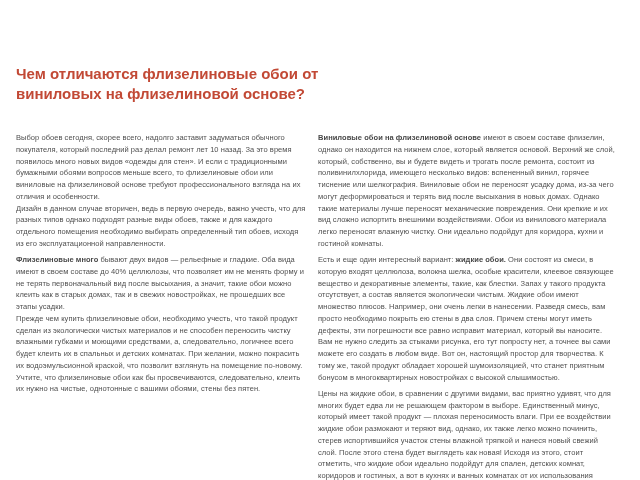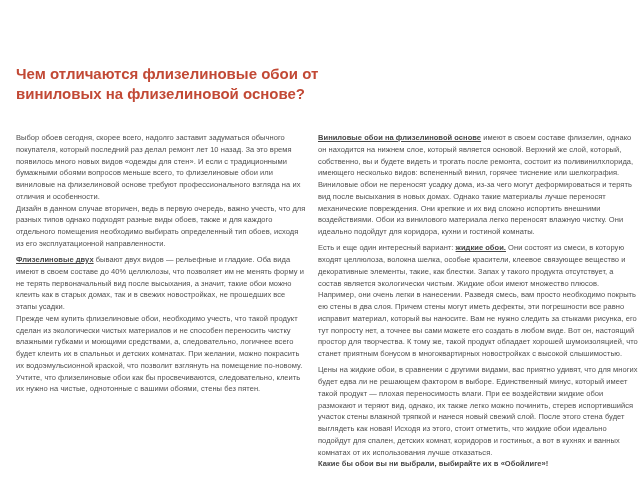--- a/index.html
+++ b/index.html
@@ -10,21 +10,21 @@
   * { box-sizing: border-box; }
   html, body {
     margin: 0; padding: 0;
     width: 640px; height: 480px;
     background: var(--bg);
     font-family: "Liberation Sans", sans-serif;
     overflow: hidden;
   }
   .page {
     width: 640px; height: 480px;
-    padding: 64px 1px 0 16px;
+    padding: 64px 24px 0 16px;
   }
   .title {
     margin: 0;
     max-width: 320px;
     font-size: 15px;
     line-height: 20px;
     font-weight: 700;
     color: var(--accent);
   }
   .columns {
@@ -35,37 +35,37 @@
   }
   .col-left { flex: 0 0 292px; width: 292px; }
   .col-right { flex: 1; min-width: 0; }
   .para {
     margin: 0;
     font-size: 7.5px;
     line-height: 11.75px;
     color: var(--text);
     letter-spacing: 0.05px;
   }
-  .para b { font-weight: 700; color: #474747; text-decoration: underline; }
+  .para b { font-weight: 700; color: #474747; }
   .block-gap { margin-top: 4.5px; }
   .bold-line { font-weight: 700; color: #474747; }
 </style>
 </head>
 <body>
 
 <div class="page">
 
   <h1 class="title">Чем отличаются флизелиновые обои от виниловых на флизелиновой основе?</h1>
 
   <div class="columns">
 
     <div class="col-left">
       <p class="para">Выбор обоев сегодня, скорее всего, надолго заставит задуматься обычного покупателя, который последний раз делал ремонт лет 10 назад. За это время появилось много новых видов «одежды для стен». И если с традиционными бумажными обоями вопросов меньше всего, то флизелиновые обои или виниловые на флизелиновой основе требуют профессионального взгляда на их отличия и особенности.</p>
       <p class="para">Дизайн в данном случае вторичен, ведь в первую очередь, важно учесть, что для разных типов однако подходят разные виды обоев, также и для каждого отдельного помещения необходимо выбирать определенный тип обоев, исходя из его эксплуатационной направленности.</p>
-      <p class="para block-gap"><b>Флизелиновые двух</b><span> бывают двух видов — рельефные и гладкие. Оба вида имеют в своем составе до 40% целлюлозы, что позволяет им не менять форму и не терять первоначальный вид после высыхания, а значит, такие обои можно клеить как в старых домах, так и в свежих новостройках, не прошедших все этапы усадки.</span></p>
+      <p class="para block-gap"><b>Флизелиновые много</b><span> бывают двух видов — рельефные и гладкие. Оба вида имеют в своем составе до 40% целлюлозы, что позволяет им не менять форму и не терять первоначальный вид после высыхания, а значит, такие обои можно клеить как в старых домах, так и в свежих новостройках, не прошедших все этапы усадки.</span></p>
       <p class="para">Прежде чем купить флизелиновые обои, необходимо учесть, что такой продукт сделан из экологически чистых материалов и не способен переносить чистку влажными губками и моющими средствами, а, следовательно, логичнее всего будет клеить их в спальных и детских комнатах. При желании, можно покрасить их водоэмульсионной краской, что позволит взглянуть на помещение по-новому. Учтите, что флизелиновые обои как бы просвечиваются, следовательно, клеить их нужно на чистые, однотонные с вашими обоями, стены без пятен.</p>
     </div>
 
     <div class="col-right">
       <p class="para"><b>Виниловые обои на флизелиновой основе</b><span> имеют в своем составе флизелин, однако он находится на нижнем слое, который является основой. Верхний же слой, который, собственно, вы и будете видеть и трогать после ремонта, состоит из поливинилхлорида, имеющего несколько видов: вспененный винил, горячее тиснение или шелкография. Виниловые обои не переносят усадку дома, из-за чего могут деформироваться и терять вид после высыхания в новых домах. Однако такие материалы лучше переносят механические повреждения. Они крепкие и их вид сложно испортить внешними воздействиями. Обои из винилового материала легко переносят влажную чистку. Они идеально подойдут для коридора, кухни и гостиной комнаты.</span></p>
       <p class="para block-gap"><span>Есть и еще один интересный вариант: </span><b>жидкие обои.</b><span> Они состоят из смеси, в которую входят целлюлоза, волокна шелка, особые красители, клеевое связующее вещество и декоративные элементы, такие, как блестки. Запах у такого продукта отсутствует, а состав является экологически чистым. Жидкие обои имеют множество плюсов. Например, они очень легки в нанесении. Разведя смесь, вам просто необходимо покрыть ею стены в два слоя. Причем стены могут иметь дефекты, эти погрешности все равно исправит материал, который вы наносите. Вам не нужно следить за стыками рисунка, его тут попросту нет, а точнее вы сами можете его создать в любом виде. Вот он, настоящий простор для творчества. К тому же, такой продукт обладает хорошей шумоизоляцией, что станет приятным бонусом в многоквартирных новостройках с высокой слышимостью.</span></p>
       <p class="para block-gap">Цены на жидкие обои, в сравнении с другими видами, вас приятно удивят, что для многих будет едва ли не решающем фактором в выборе. Единственный минус, который имеет такой продукт — плохая переносимость влаги. При ее воздействии жидкие обои размокают и теряют вид, однако, их также легко можно починить, стерев испортившийся участок стены влажной тряпкой и нанеся новый свежий слой. После этого стена будет выглядеть как новая! Исходя из этого, стоит отметить, что жидкие обои идеально подойдут для спален, детских комнат, коридоров и гостиных, а вот в кухнях и ванных комнатах от их использования лучше отказаться.</p>
       <p class="para bold-line">Какие бы обои вы ни выбрали, выбирайте их в «Обойлиге»!</p>
     </div>
 

